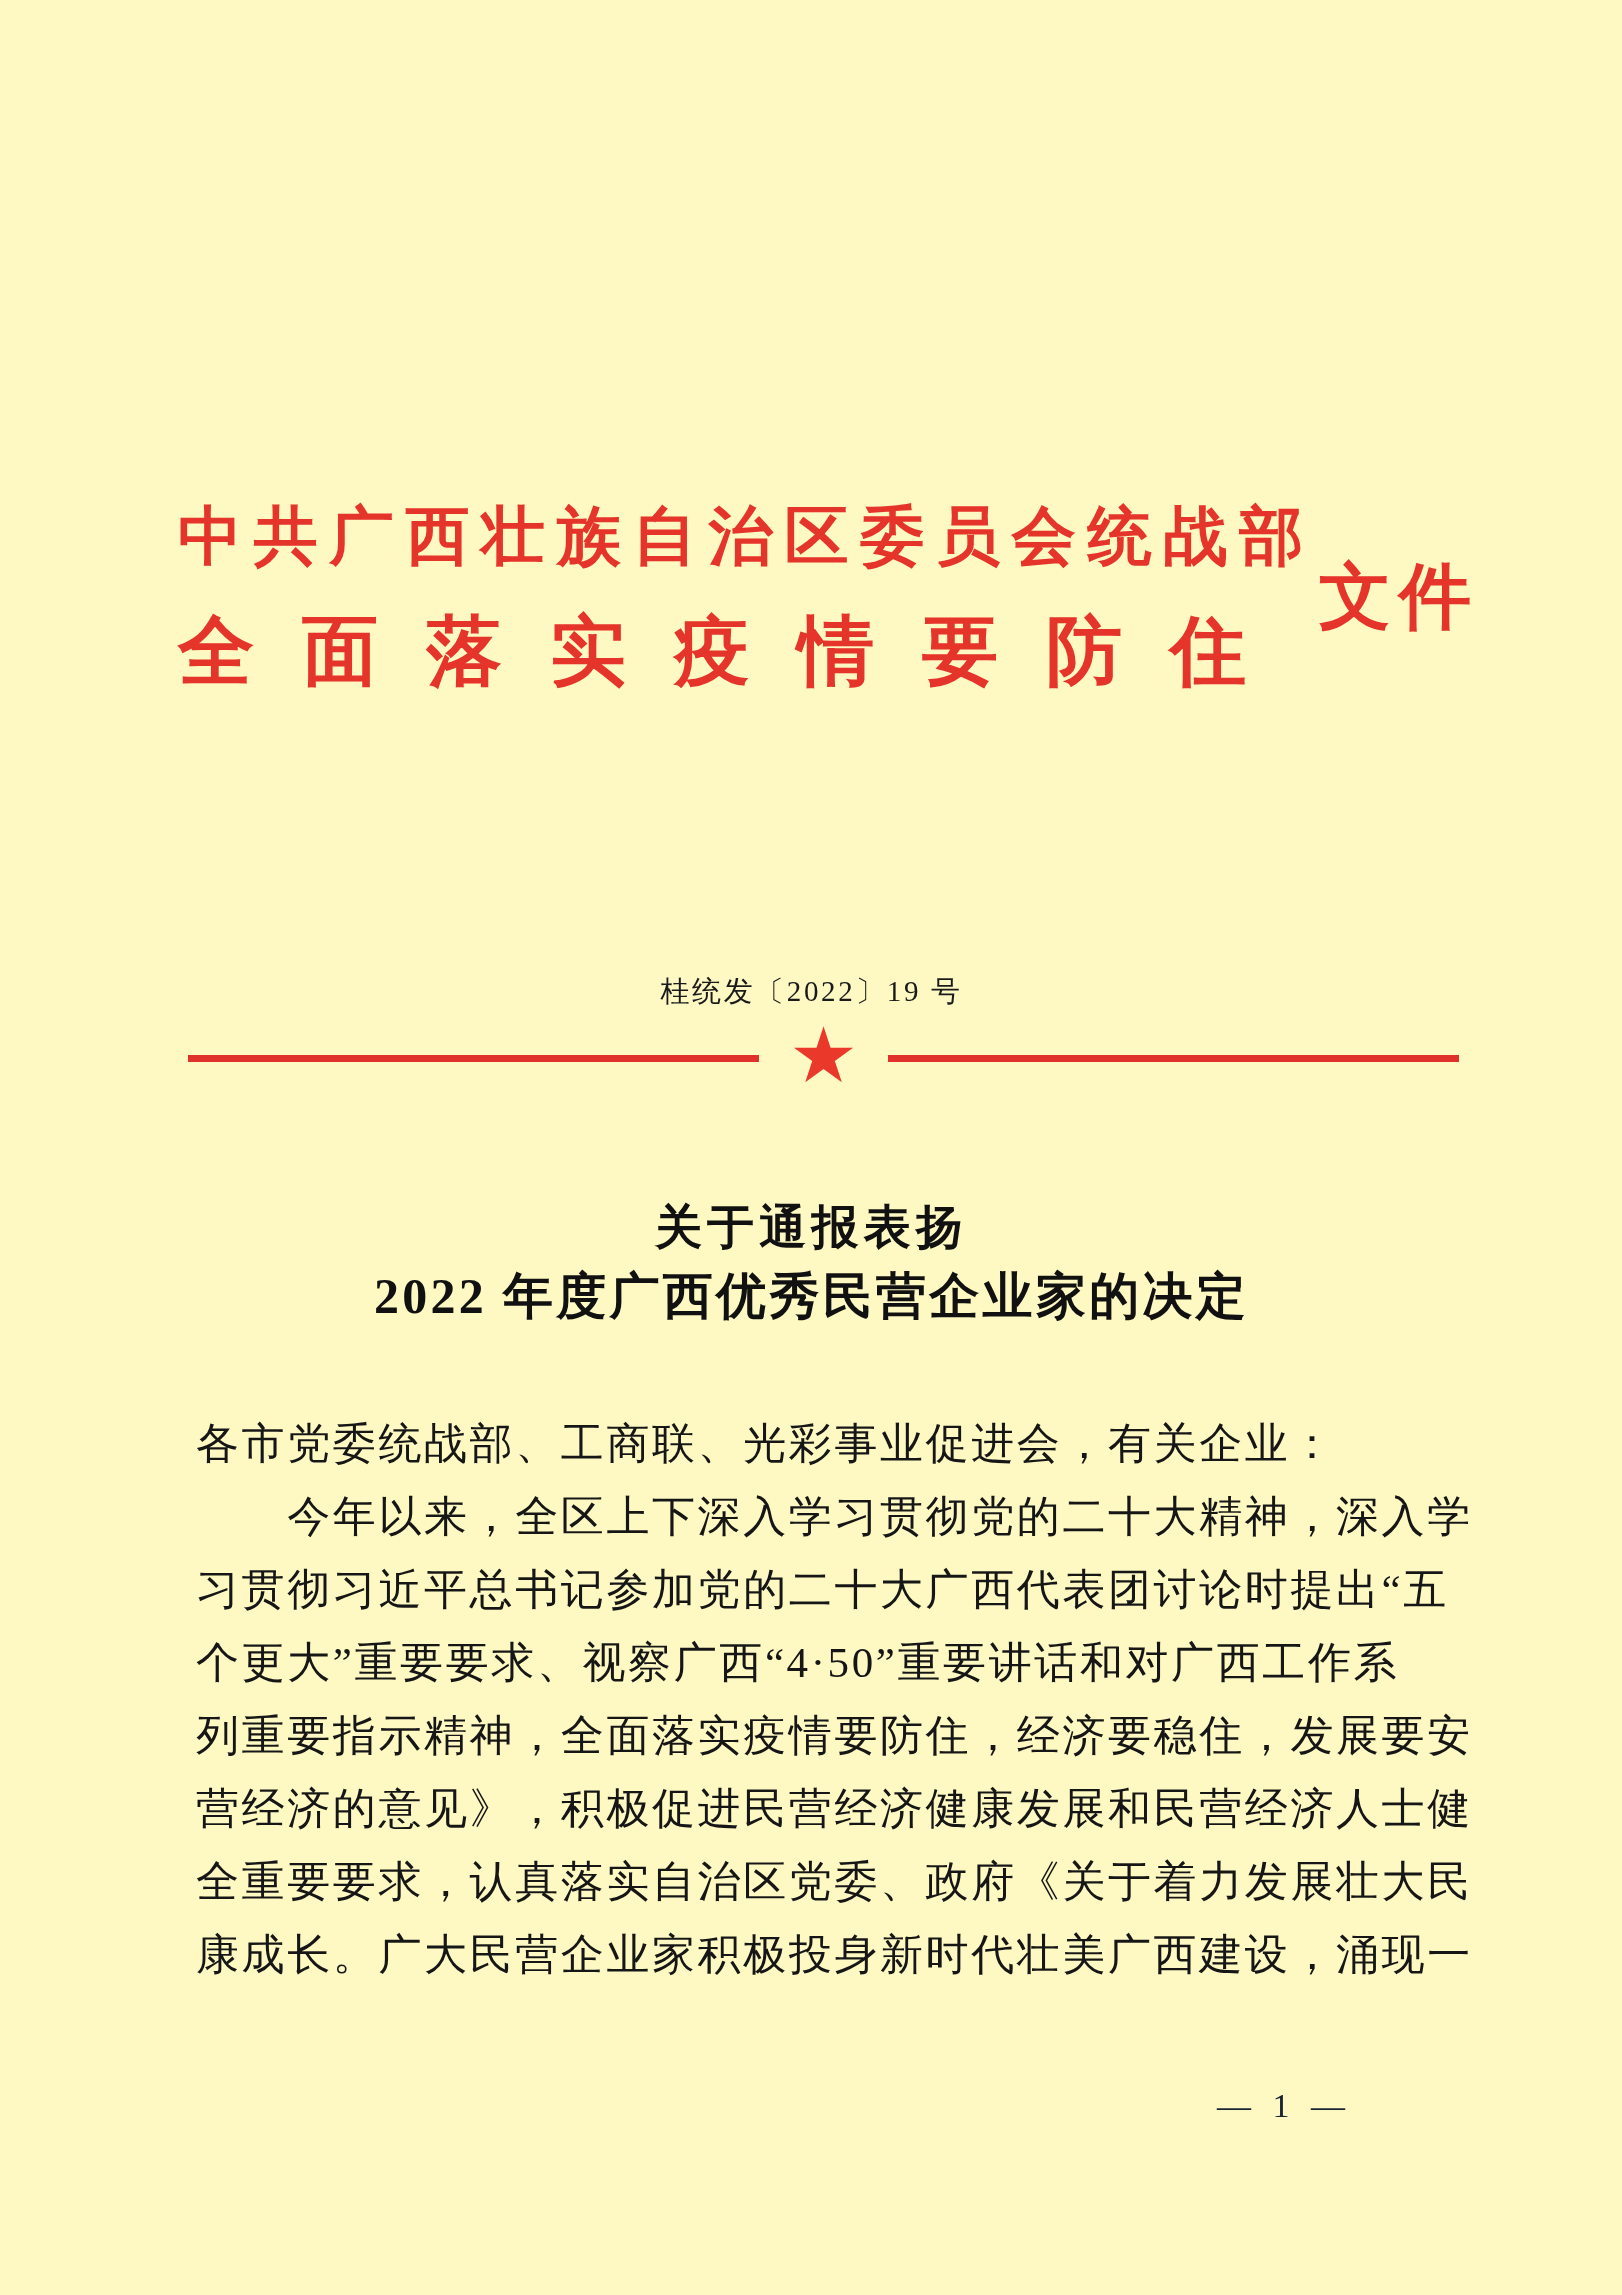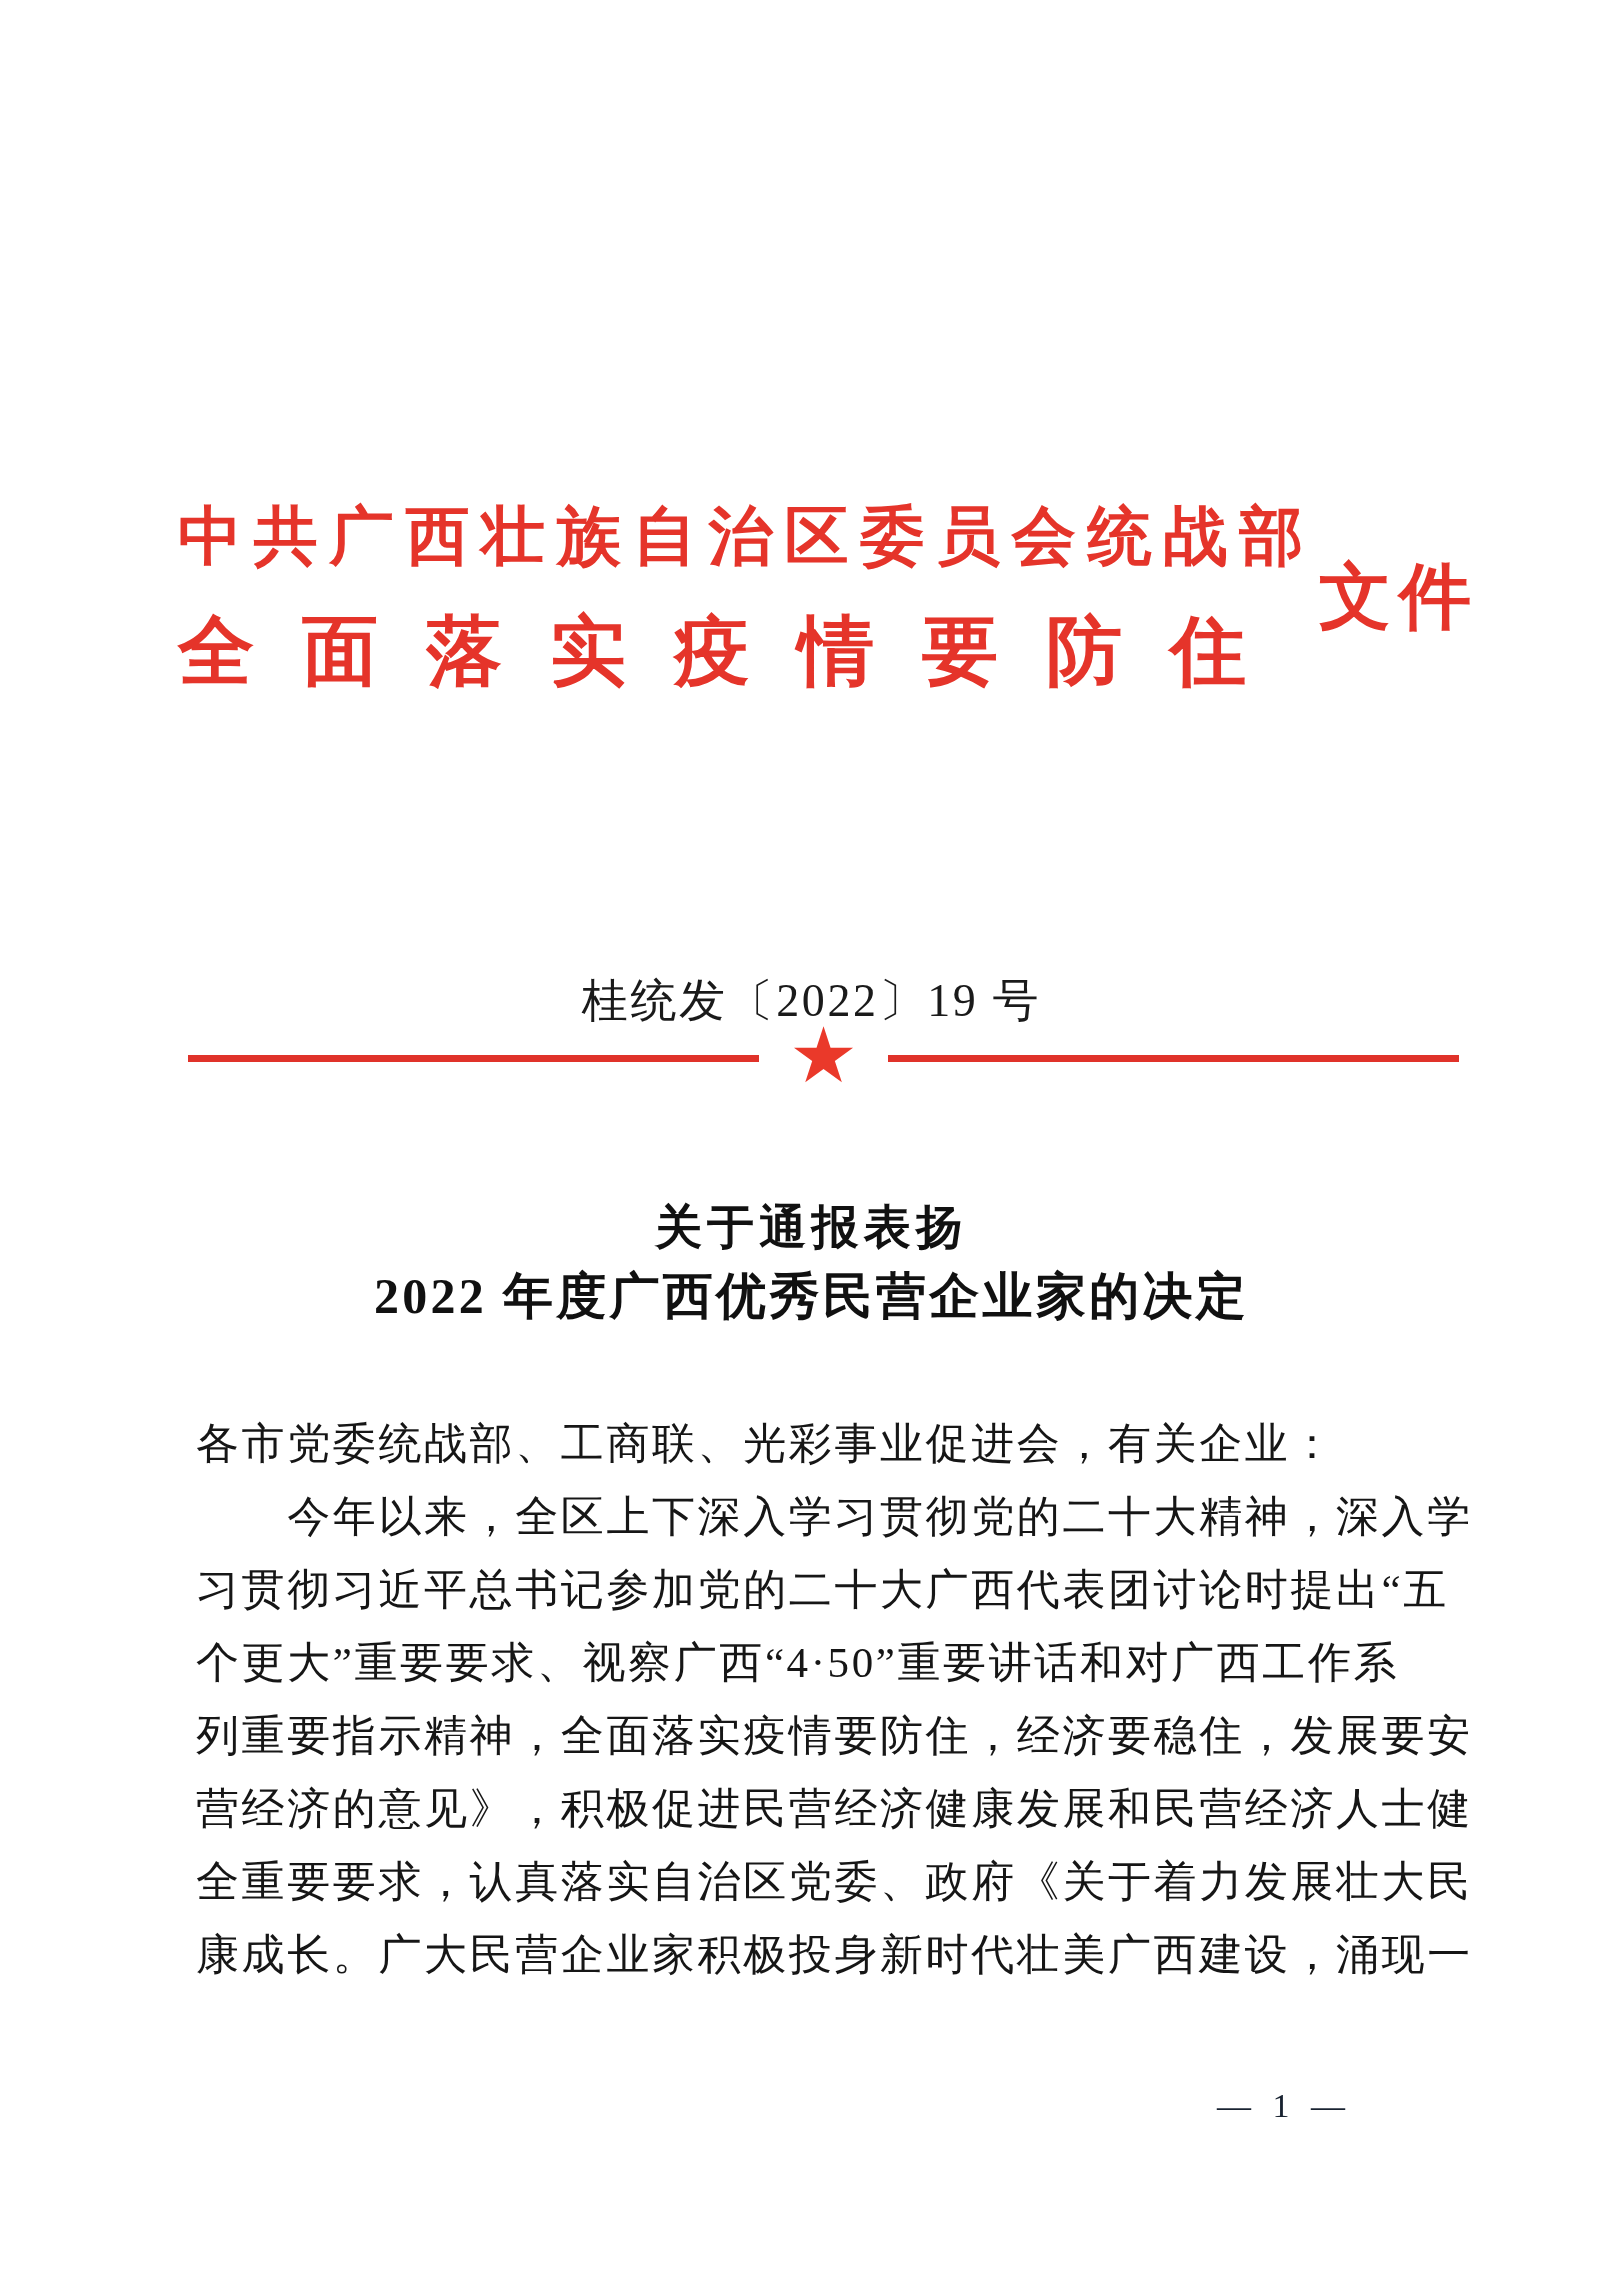--- a/index.html
+++ b/index.html
@@ -5,21 +5,21 @@
   html, body {
     margin: 0;
     padding: 0;
     background: #e8e8e8;
   }
   .page {
     position: relative;
     width: 1623px;
     height: 2295px;
     margin: 0 auto;
-    background: #ffffff;
+    background: #fef9c3;
     font-family: "Liberation Serif", "DejaVu Serif", serif;
     color: #141414;
     overflow: hidden;
   }
 
   
   .letterhead {
     position: absolute;
     top: 505px;
     left: 178px;
@@ -65,21 +65,21 @@
     white-space: nowrap;
   }
 
   
   .doc-number {
     position: absolute;
     top: 976px;
     left: 0;
     width: 100%;
     text-align: center;
-    font-size: 46px;
+    font-size: 29px;
     letter-spacing: 2.6px;
     color: #1a1a1a;
     line-height: 1.1;
   }
 
   
   .rule-row {
     position: absolute;
     top: 1027px;
     left: 188px;

